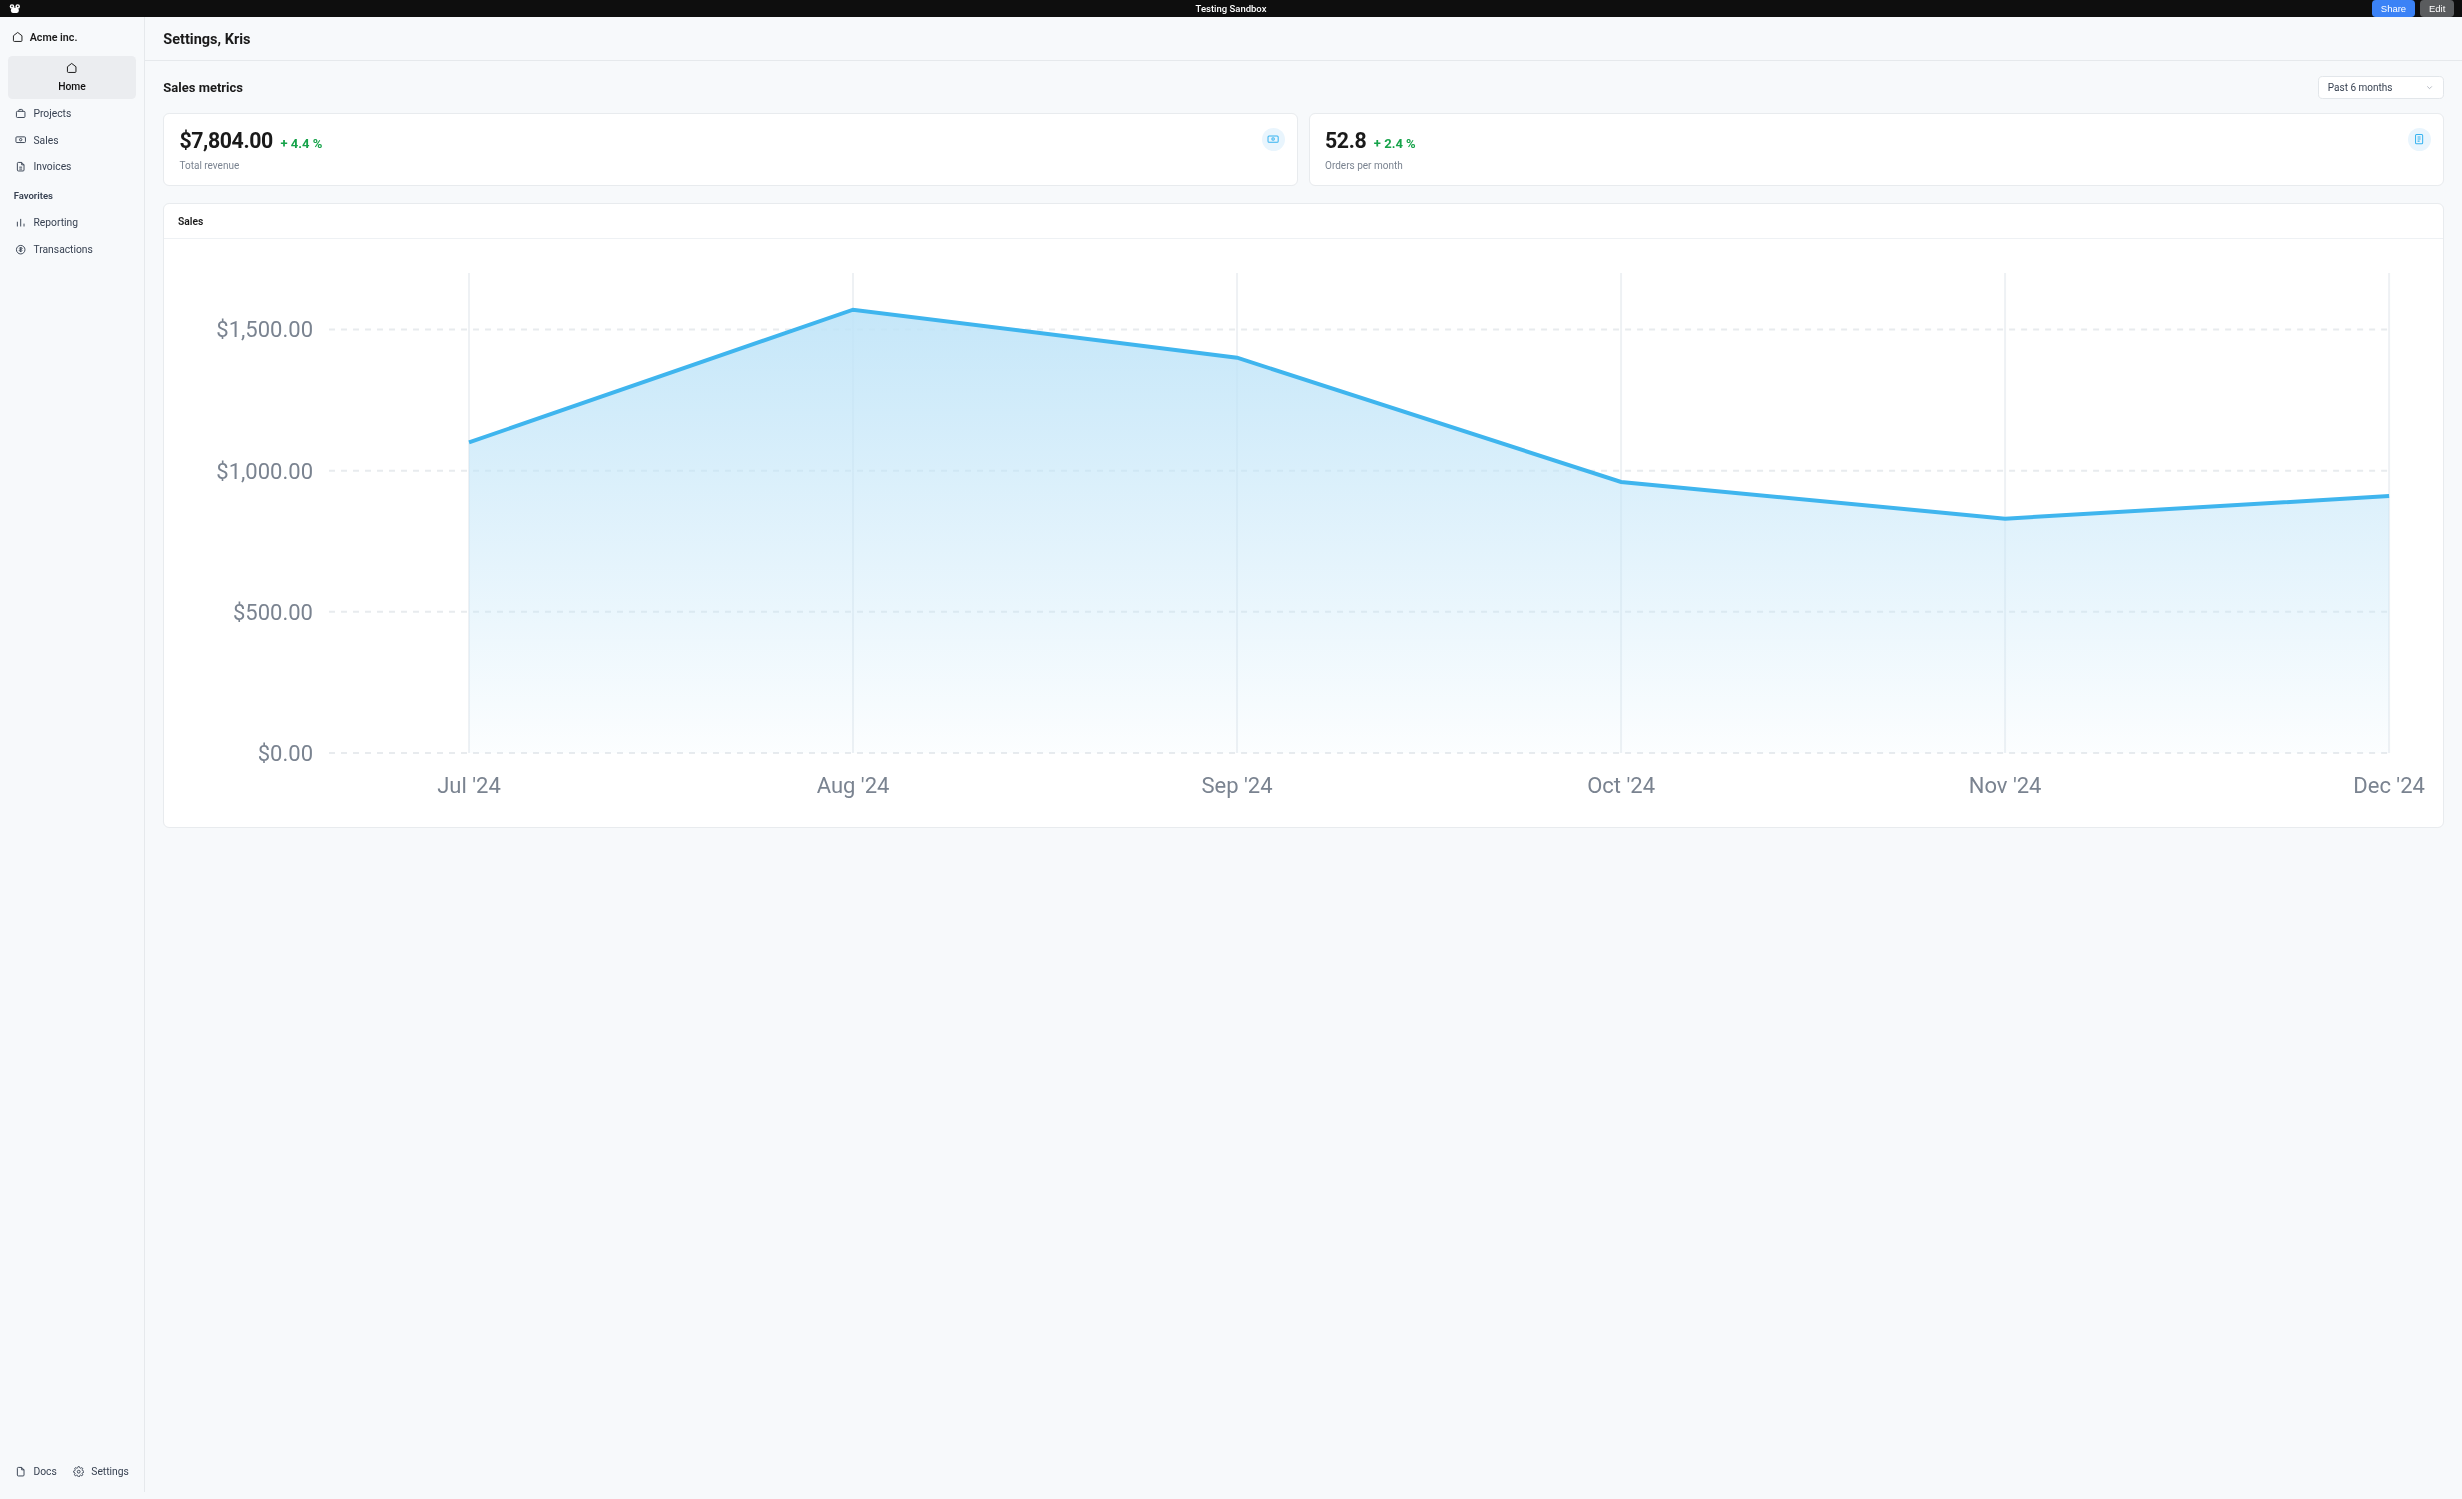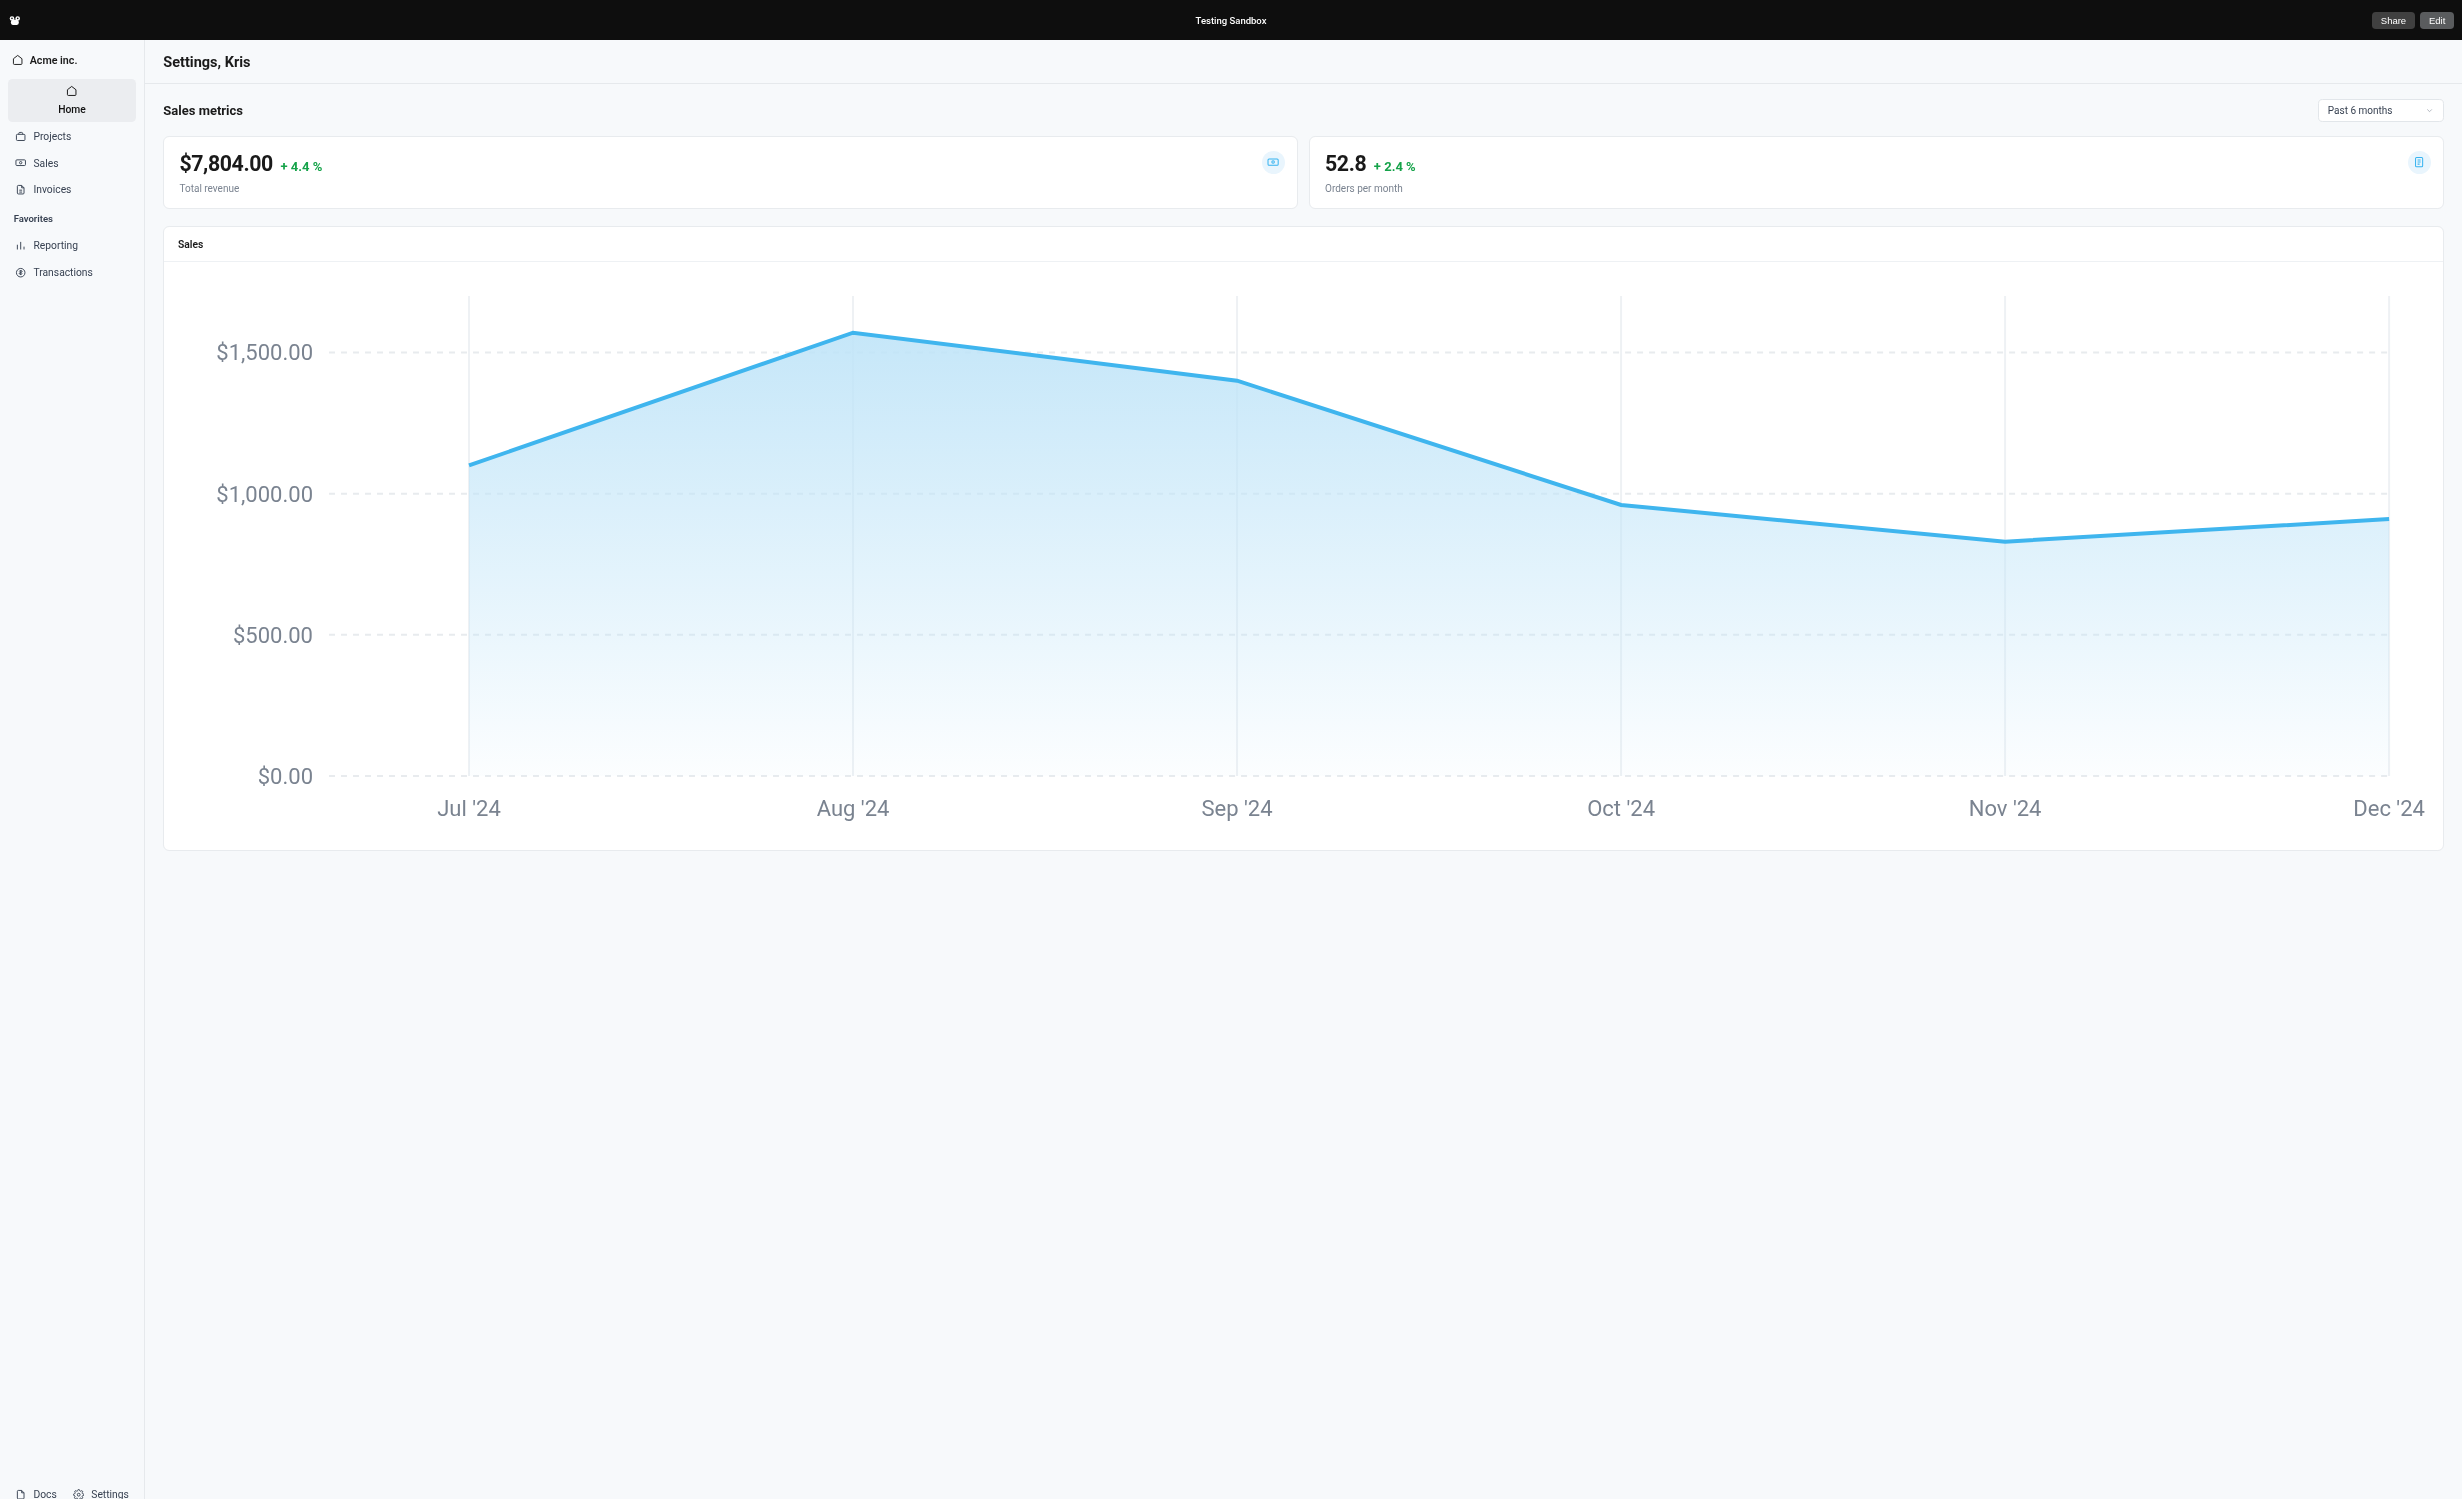--- a/index.html
+++ b/index.html
@@ -3,21 +3,21 @@
 <meta charset="utf-8">
 <style>
 * { margin: 0; padding: 0; box-sizing: border-box; }
 body {
   font-family: -apple-system, BlinkMacSystemFont, "Segoe UI", Roboto, Helvetica, Arial, sans-serif;
   background: #f7f9fb;
   color: #1a1a1a;
   font-size: 10.7px;
 }
 .topbar {
-  height: 40px;
+  height: 17px;
   background: #0e0e0e;
   display: flex;
   align-items: center;
   padding: 0 7.6px;
   position: relative;
 }
 .topbar .logo {
   width: 13.7px; height: 10.7px;
   color: #fff;
 }
@@ -35,21 +35,21 @@
   gap: 4.6px;
 }
 .btn {
   padding: 3px 9.1px;
   border-radius: 3.8px;
   font-size: 9.5px;
   font-weight: 500;
   border: none;
   cursor: pointer;
 }
-.btn-share { background: #404040; color: #fff; }
+.btn-share { background: #3b82f6; color: #fff; }
 .btn-edit { background: #5a5c5e; color: #fff; }
 
 .layout { display: flex; height: calc(100vh - 24.4px); }
 .sidebar {
   width: 145px;
   background: #f7f9fb;
   border-right: 0.8px solid #e6e9ec;
   display: flex;
   flex-direction: column;
   padding: 7.6px;

